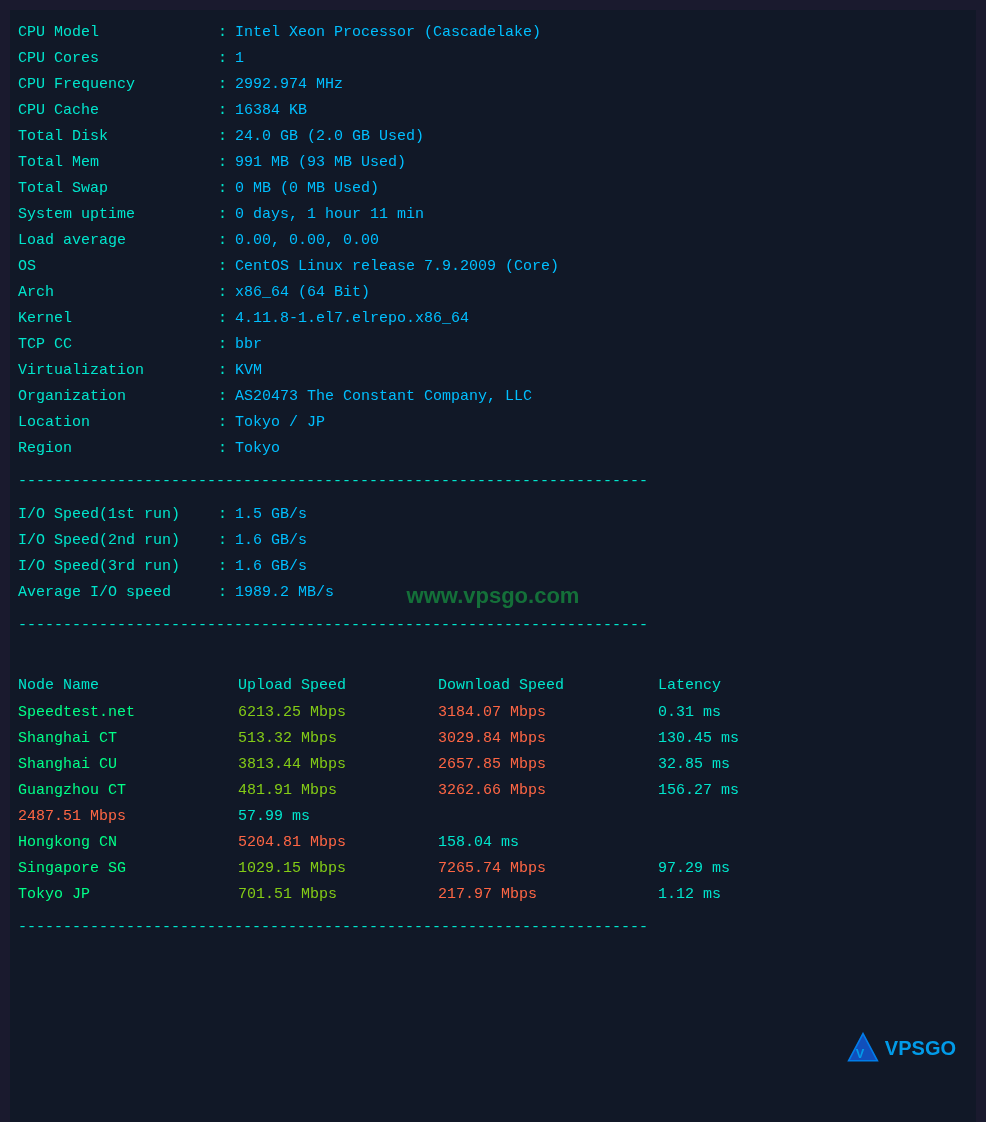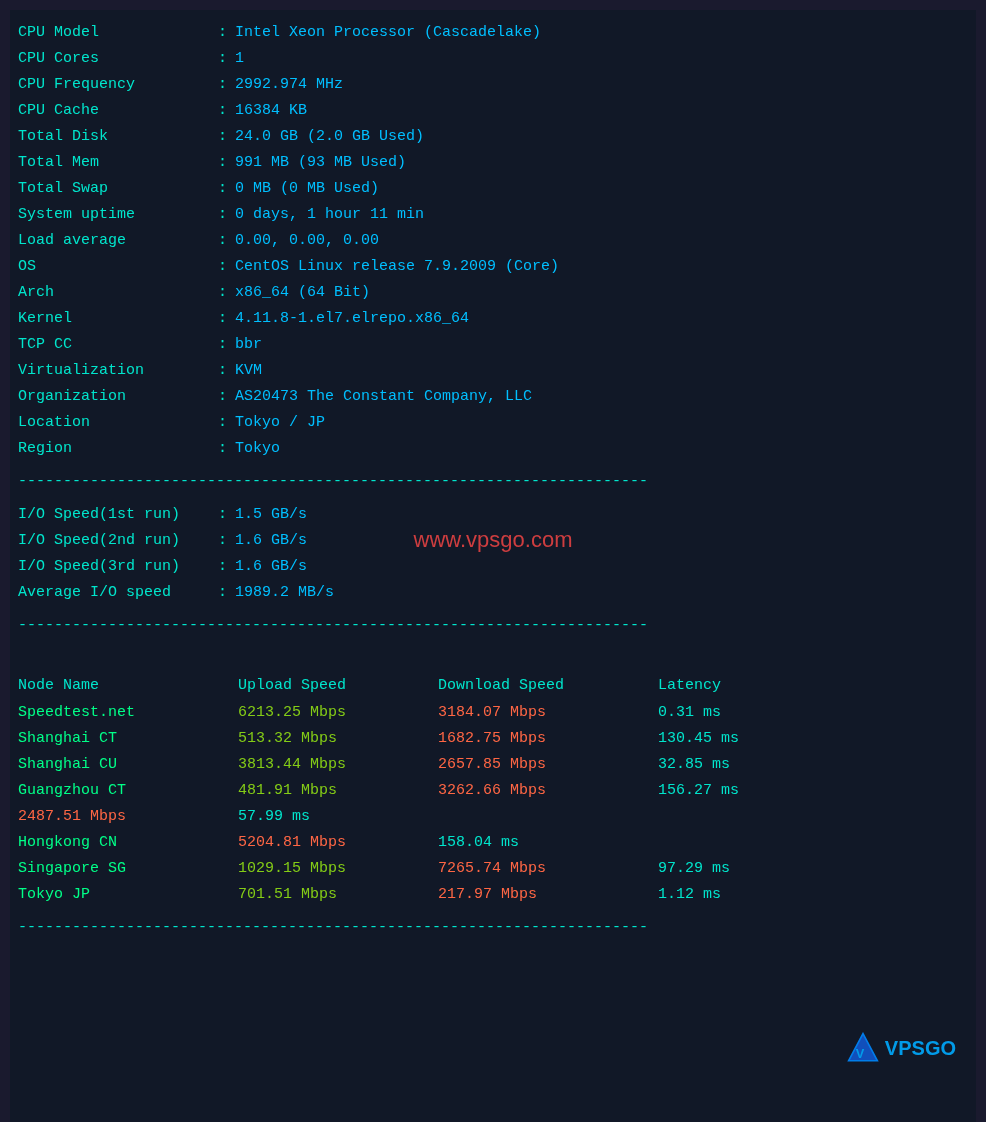--- a/index.html
+++ b/index.html
@@ -62,26 +62,26 @@
       color: #ff6644;
     }
     .latency {
       color: #00e5cc;
     }
     .node-name {
       color: #00ff88;
     }
     .watermark {
       position: absolute;
-      top: 512px;
+      top: 568px;
       left: 50%;
       transform: translateX(-50%);
-      color: #ef4444;
+      color: #15803d;
       font-size: 22px;
-      font-weight: normal;
+      font-weight: bold;
       opacity: 0.85;
       white-space: nowrap;
       pointer-events: none;
       font-family: Arial, sans-serif;
     }
     .watermark2 {
       position: absolute;
       bottom: 68px;
       right: 20px;
       display: flex;
@@ -246,21 +246,21 @@
   <div id="network-rows">
       <div class="network-row">
     <span class="node-name">Speedtest.net</span>
     <span class="upload">6213.25 Mbps</span>
     <span class="download">3184.07 Mbps</span>
     <span class="latency">0.31 ms</span>
   </div>
       <div class="network-row">
     <span class="node-name">Shanghai    CT</span>
     <span class="upload">513.32 Mbps</span>
-    <span class="download">1682.75 Mbps</span>
+    <span class="download">3029.84 Mbps</span>
     <span class="latency">130.45 ms</span>
   </div>
       <div class="network-row">
     <span class="node-name">Shanghai    CU</span>
     <span class="upload">3813.44 Mbps</span>
     <span class="download">2657.85 Mbps</span>
     <span class="latency">32.85 ms</span>
   </div>
       <div class="network-row">
     <span class="node-name">Guangzhou    CT</span>

